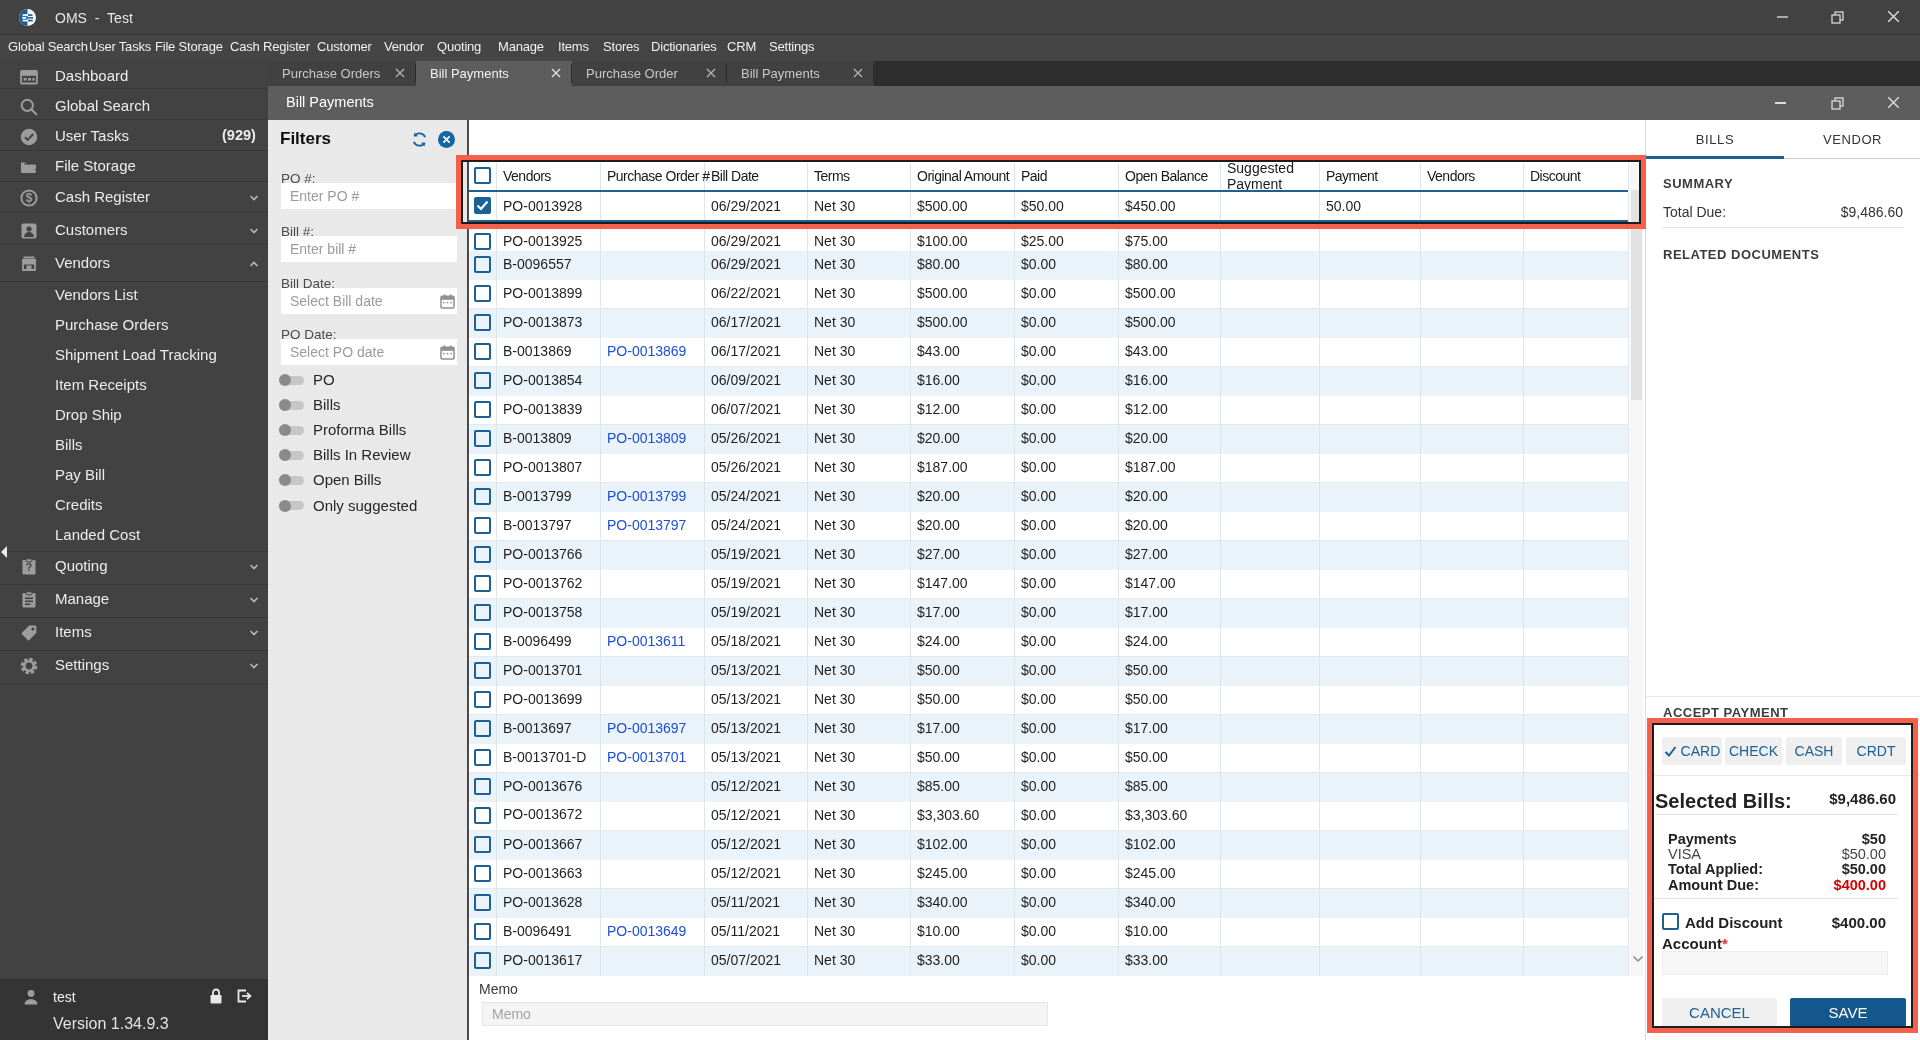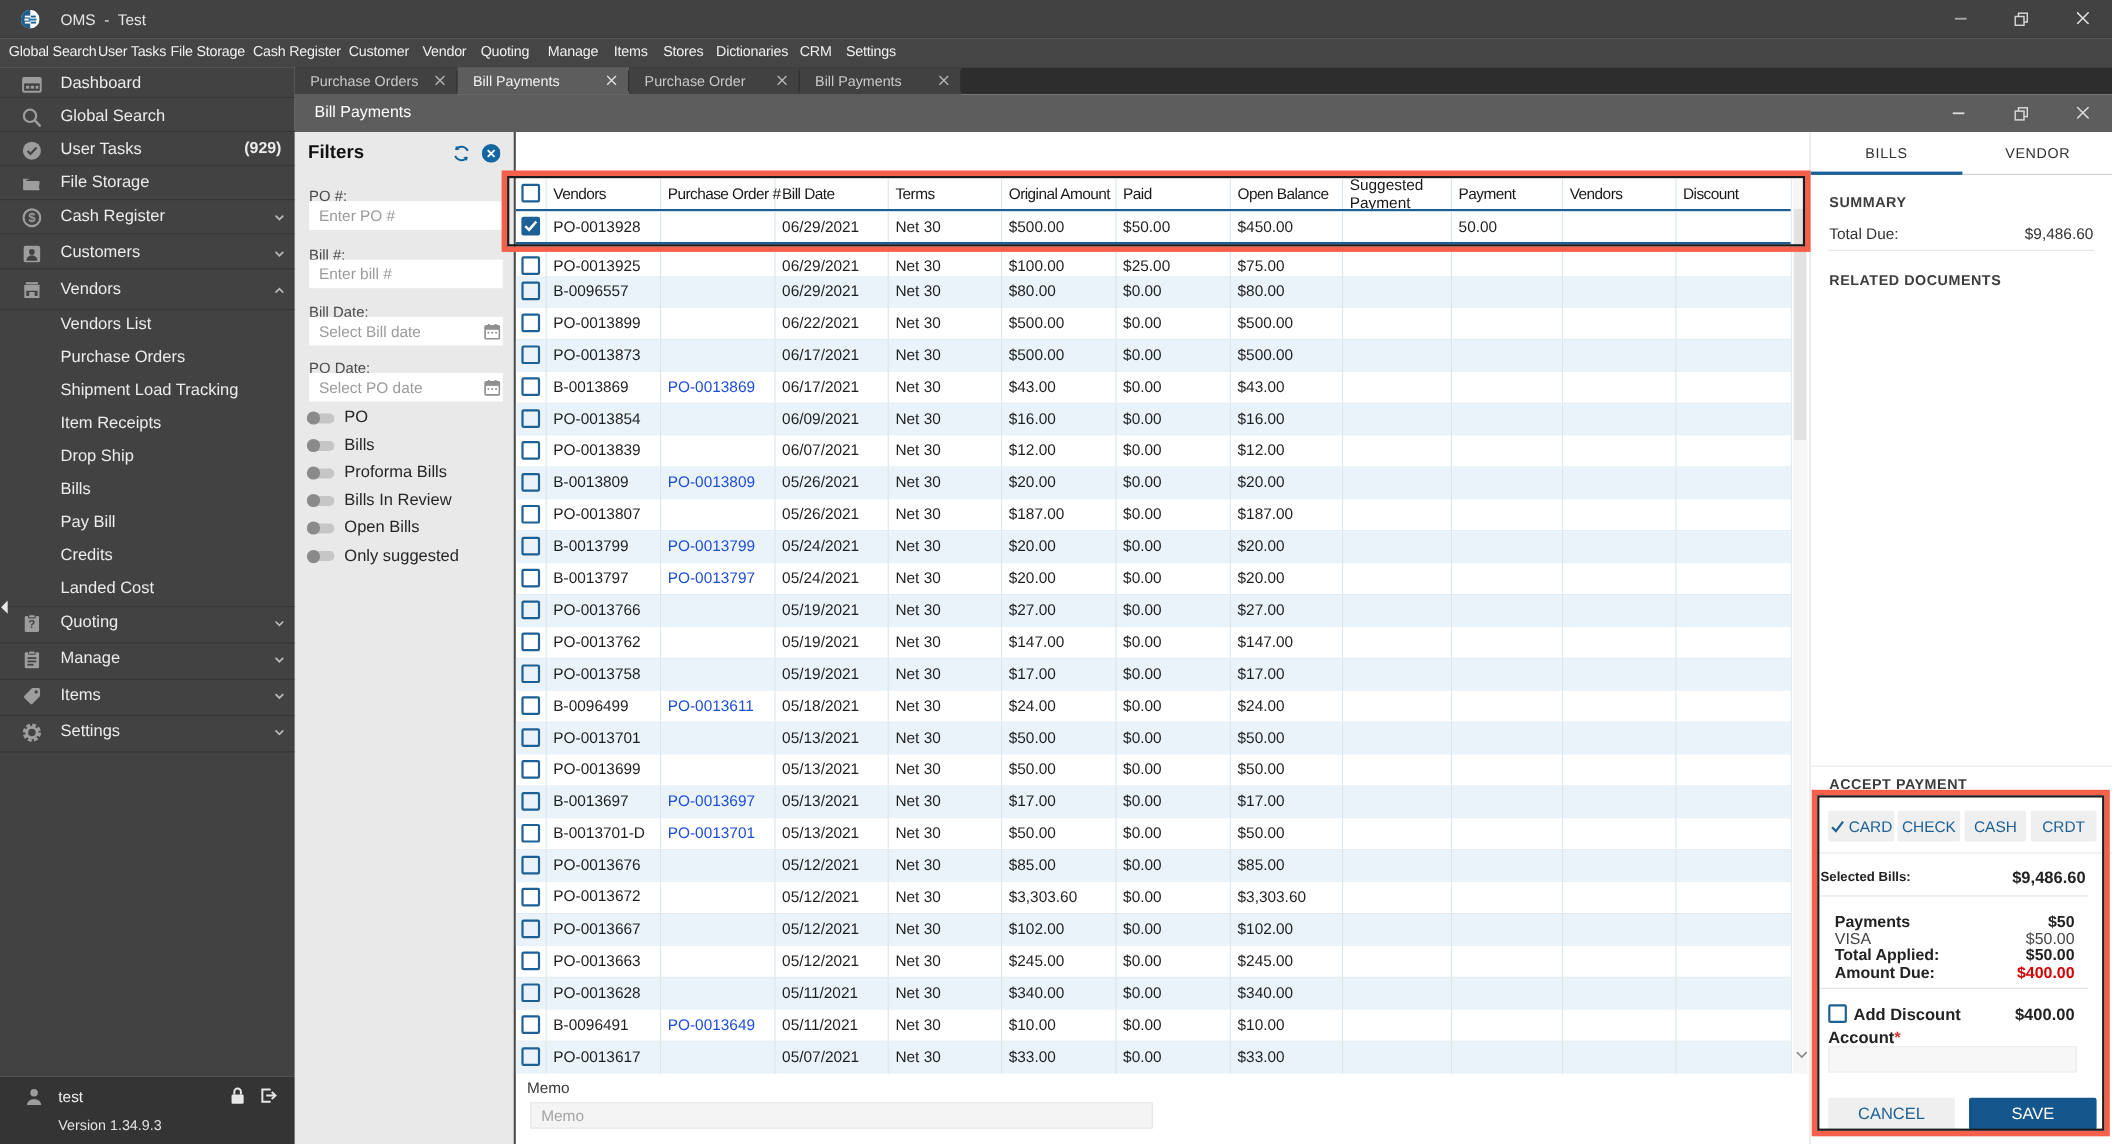--- a/index.html
+++ b/index.html
@@ -201,21 +201,21 @@
 <div class="ab" style="left:53px;top:10px;color:#f0f0f0;font-size:14px">test</div>
 <svg class="ab" style="left:208px;top:8px" width="16" height="18" viewBox="0 0 16 18">
       <rect x="2.5" y="8" width="11" height="8.5" rx="1.2" fill="#e8e8e8"></rect>
       <path d="M5 8 V5.5 a3 3 0 0 1 6 0 V8" fill="none" stroke="#e8e8e8" stroke-width="1.8"></path>
     </svg>
 <svg class="ab" style="left:234px;top:8px" width="18" height="18" viewBox="0 0 18 18">
       <path d="M12 3.5 H4.5 V14.5 H12" fill="none" stroke="#e8e8e8" stroke-width="1.8"></path>
       <line x1="8" y1="9" x2="16" y2="9" stroke="#e8e8e8" stroke-width="1.8"></line>
       <path d="M13 5.8 L16.4 9 L13 12.2" fill="none" stroke="#e8e8e8" stroke-width="1.8"></path>
     </svg>
-<div class="ab" style="left:53px;top:36px;color:#e2e2e2;font-size:13px">Version 1.34.9.3</div>
+<div class="ab" style="left:53px;top:36px;color:#e2e2e2;font-size:16px">Version 1.34.9.3</div>
 </div>
 <div class="ab tabbar">
 <div class="ab tab" style="left:0px;width:148px;">
       <div class="ab" style="left:14px;top:5px">Purchase Orders</div>
       <svg class="tabx" style="right:10px" viewBox="0 0 12 12">
         <path d="M2 2 L10 10 M10 2 L2 10" stroke="#b5b5b5" stroke-width="1.3" fill="none"></path>
       </svg>
       <div class="ab" style="right:0;top:3px;width:1px;height:19px;background:#2a2a2a"></div>
     </div>
 <div class="ab tab" style="left:148px;width:156px;background:#5d5d5d;color:#f2f2f2;">
@@ -911,21 +911,21 @@
 <div class="ab rp-h" style="left:17px;top:127px">RELATED DOCUMENTS</div>
 <div class="ab" style="left:0;top:576px;width:275px;height:1px;background:#e8e8e8"></div>
 <div class="ab rp-h" style="left:17px;top:585px">ACCEPT PAYMENT</div>
 <div class="ab pmbtn" style="left:16px;width:60px"><svg style="position:relative;top:2px" width="13" height="13" viewBox="0 0 13 13">
         <path d="M1.5 7 L5 10.5 L11.5 2" fill="none" stroke="#1c6096" stroke-width="2"></path>
       </svg> CARD</div>
 <div class="ab pmbtn" style="left:79px;width:57px">CHECK</div>
 <div class="ab pmbtn" style="left:140px;width:56px">CASH</div>
 <div class="ab pmbtn" style="left:200px;width:60px">CRDT</div>
 <div class="ab" style="left:0;top:655px;width:275px;height:1px;background:#e8e8e8"></div>
-<div class="ab bold" style="left:9px;top:670px;font-size:12px;color:#222">Selected Bills:</div>
+<div class="ab bold" style="left:9px;top:670px;font-size:20px;color:#222">Selected Bills:</div>
 <div class="ab bold" style="right:24px;top:670px;font-size:15px;color:#222">$9,486.60</div>
 <div class="ab" style="left:9px;top:694px;width:243px;height:1px;background:#e3e3e3"></div>
 <div class="ab" style="left:22px;top:711px;font-size:14.5px;font-weight:700;color:#222">Payments</div>
 <div class="ab" style="right:34px;top:711px;font-size:14.5px;font-weight:700;color:#222">$50</div>
 <div class="ab" style="left:22px;top:726px;font-size:14.5px;color:#444">VISA</div>
 <div class="ab" style="right:34px;top:726px;font-size:14.5px;color:#444">$50.00</div>
 <div class="ab" style="left:22px;top:741px;font-size:14.5px;font-weight:700;color:#222">Total Applied:</div>
 <div class="ab" style="right:34px;top:741px;font-size:14.5px;font-weight:700;color:#222">$50.00</div>
 <div class="ab" style="left:22px;top:757px;font-size:14.5px;font-weight:700;color:#222">Amount Due:</div>
 <div class="ab" style="right:34px;top:757px;font-size:14.5px;font-weight:700;color:#d40000">$400.00</div>

